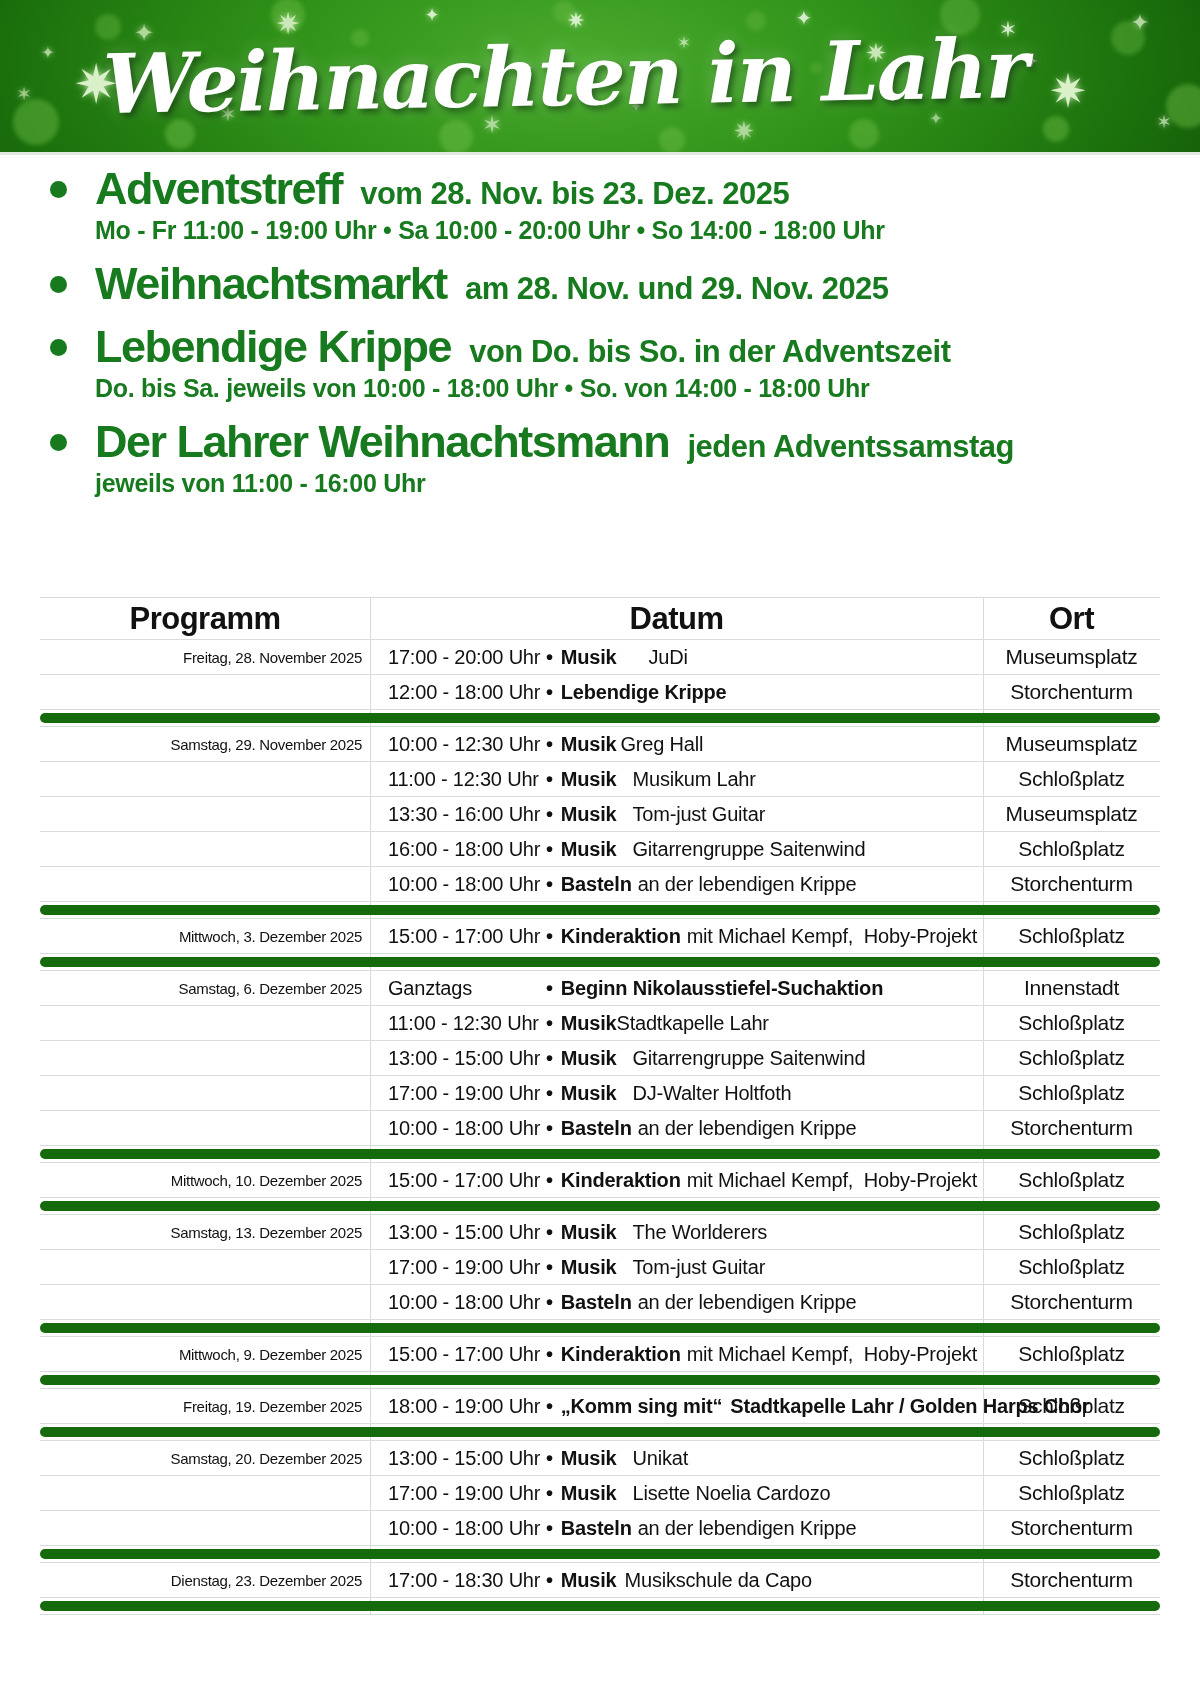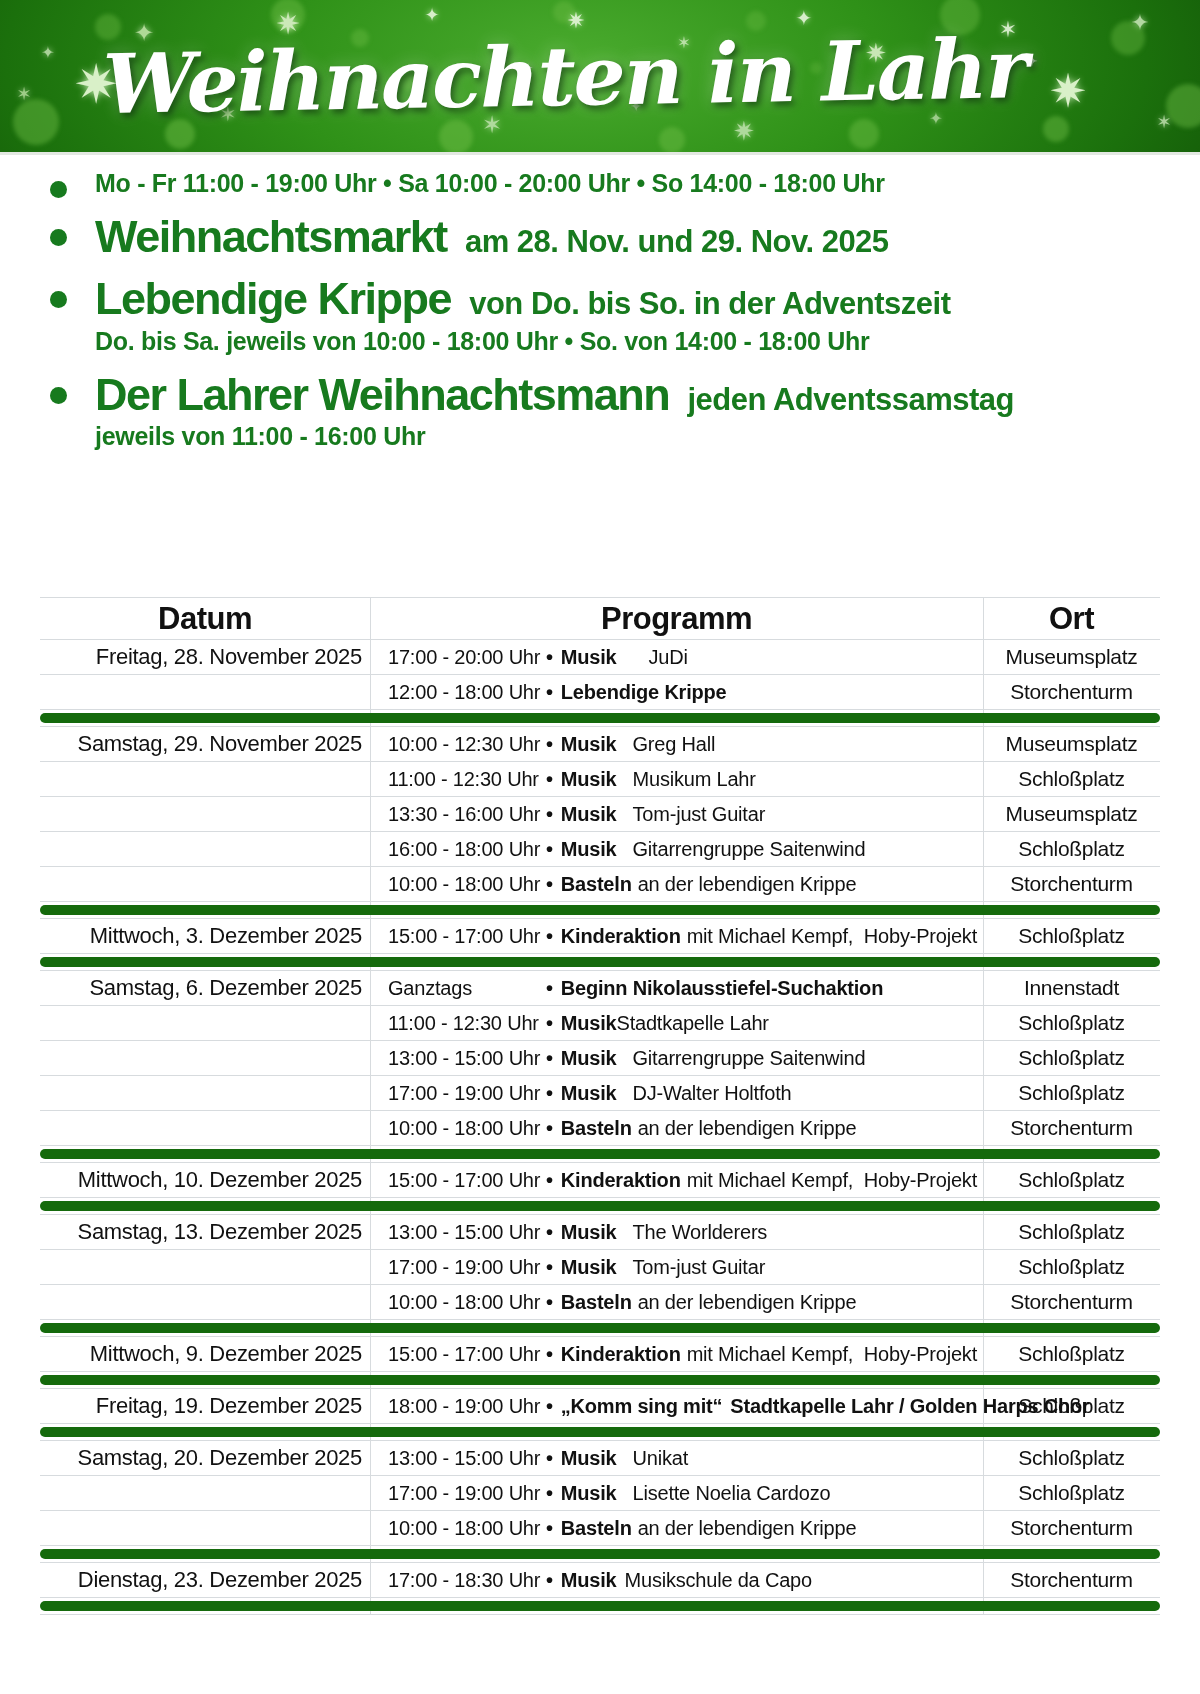--- a/index.html
+++ b/index.html
@@ -43,21 +43,21 @@
   .intro-times{font-size:25px;font-weight:700;letter-spacing:-0.3px;line-height:1.2;margin-top:3px;white-space:nowrap}
 
   
   .table-wrap{position:absolute;top:597px;left:40px;width:1120px;z-index:0;color:var(--ink)}
   .vline{position:absolute;top:0;bottom:0;width:1px;background:var(--line);z-index:-1}
   .v1{left:330px}.v2{left:943px}
   .trow{display:grid;grid-template-columns:330px 613px 177px;align-items:center;height:35px;border-bottom:1px solid var(--line)}
   .thead{height:43px;border-top:1px solid var(--line);font-weight:800;letter-spacing:-0.5px;font-size:31px}
   .h-date,.h-prog,.h-ort{text-align:center}
   .cell{overflow:visible;white-space:nowrap}
-  .c-date{text-align:right;padding-right:8px;font-size:22px;letter-spacing:-0.3px}
+  .c-date{text-align:right;padding-right:8px;font-size:15px;letter-spacing:-0.3px}
   .c-prog{padding-left:18px;font-size:20px;letter-spacing:-0.2px}
   .c-ort{text-align:center;font-size:21px;letter-spacing:-0.3px}
   .c-prog .t{display:inline-block;width:158px}
   .c-prog .bdot{font-weight:700;margin-right:8px}
   .c-prog .l{font-weight:700}
   .c-prog .d{white-space:pre}
   .c-prog .s{font-size:20px;font-weight:700;margin-left:8px}
   .sep{height:17px;padding:3px 0;border-bottom:1px solid var(--line)}
   .sep .bar{height:10px;width:100%;border-radius:6px;background:var(--bargreen)}
 </style>
@@ -107,20 +107,21 @@
         <span class="star" style="left: 86%; top: 40%; font-size: 14px; color: rgb(255, 255, 255); opacity: 0.7;">✦</span>
         <span class="star" style="left: 2%; top: 62%; font-size: 18px; color: rgb(191, 227, 166); opacity: 0.8;">✶</span>
       </div>
     <h1 class="title">Weihnachten in Lahr</h1>
   </header>
 
   <section class="intro" id="intro">
       <div class="intro-item">
         <div class="intro-dot"></div>
         <div class="intro-body">
+          <div class="intro-h">Adventstreff<span class="suffix"> vom 28. Nov. bis 23. Dez. 2025</span></div>
           <div class="intro-times">Mo - Fr 11:00 - 19:00 Uhr • Sa 10:00 - 20:00 Uhr • So 14:00 - 18:00 Uhr</div>
         </div>
       </div>
       <div class="intro-item">
         <div class="intro-dot"></div>
         <div class="intro-body">
           <div class="intro-h">Weihnachtsmarkt<span class="suffix"> am 28. Nov. und 29. Nov. 2025</span></div>
         </div>
       </div>
       <div class="intro-item">
@@ -136,41 +137,41 @@
           <div class="intro-h">Der Lahrer Weihnachtsmann<span class="suffix"> jeden Adventssamstag</span></div>
           <div class="intro-times">jeweils von 11:00 - 16:00 Uhr</div>
         </div>
       </div>
     </section>
 
   <section class="table-wrap">
     <div class="vline v1"></div>
     <div class="vline v2"></div>
     <div class="trow thead">
+      <div class="cell h-prog">Programm</div>
       <div class="cell h-date">Datum</div>
-      <div class="cell h-prog">Programm</div>
       <div class="cell h-ort">Ort</div>
     </div>
     <div id="tbody">
         <div class="trow">
           <div class="cell c-date">Freitag, 28. November 2025</div>
           <div class="cell c-prog"><span class="t">17:00 - 20:00 Uhr</span><span class="bdot">•</span><span class="l">Musik</span><span class="d" style="margin-left: 32px;">JuDi</span></div>
           <div class="cell c-ort">Museumsplatz</div>
         </div>
         <div class="trow">
           <div class="cell c-date"></div>
           <div class="cell c-prog"><span class="t">12:00 - 18:00 Uhr</span><span class="bdot">•</span><span class="l">Lebendige Krippe</span></div>
           <div class="cell c-ort">Storchenturm</div>
         </div>
         <div class="sep">
           <div class="bar"></div>
         </div>
         <div class="trow">
           <div class="cell c-date">Samstag, 29. November 2025</div>
-          <div class="cell c-prog"><span class="t">10:00 - 12:30 Uhr</span><span class="bdot">•</span><span class="l">Musik</span><span class="d" style="margin-left: 16px;">Greg Hall</span></div>
+          <div class="cell c-prog"><span class="t">10:00 - 12:30 Uhr</span><span class="bdot">•</span><span class="l">Musik</span><span class="d" style="margin-left: 4px;">Greg Hall</span></div>
           <div class="cell c-ort">Museumsplatz</div>
         </div>
         <div class="trow">
           <div class="cell c-date"></div>
           <div class="cell c-prog"><span class="t">11:00 - 12:30 Uhr</span><span class="bdot">•</span><span class="l">Musik</span><span class="d" style="margin-left: 16px;">Musikum Lahr</span></div>
           <div class="cell c-ort">Schloßplatz</div>
         </div>
         <div class="trow">
           <div class="cell c-date"></div>
           <div class="cell c-prog"><span class="t">13:30 - 16:00 Uhr</span><span class="bdot">•</span><span class="l">Musik</span><span class="d" style="margin-left: 16px;">Tom-just Guitar</span></div>

